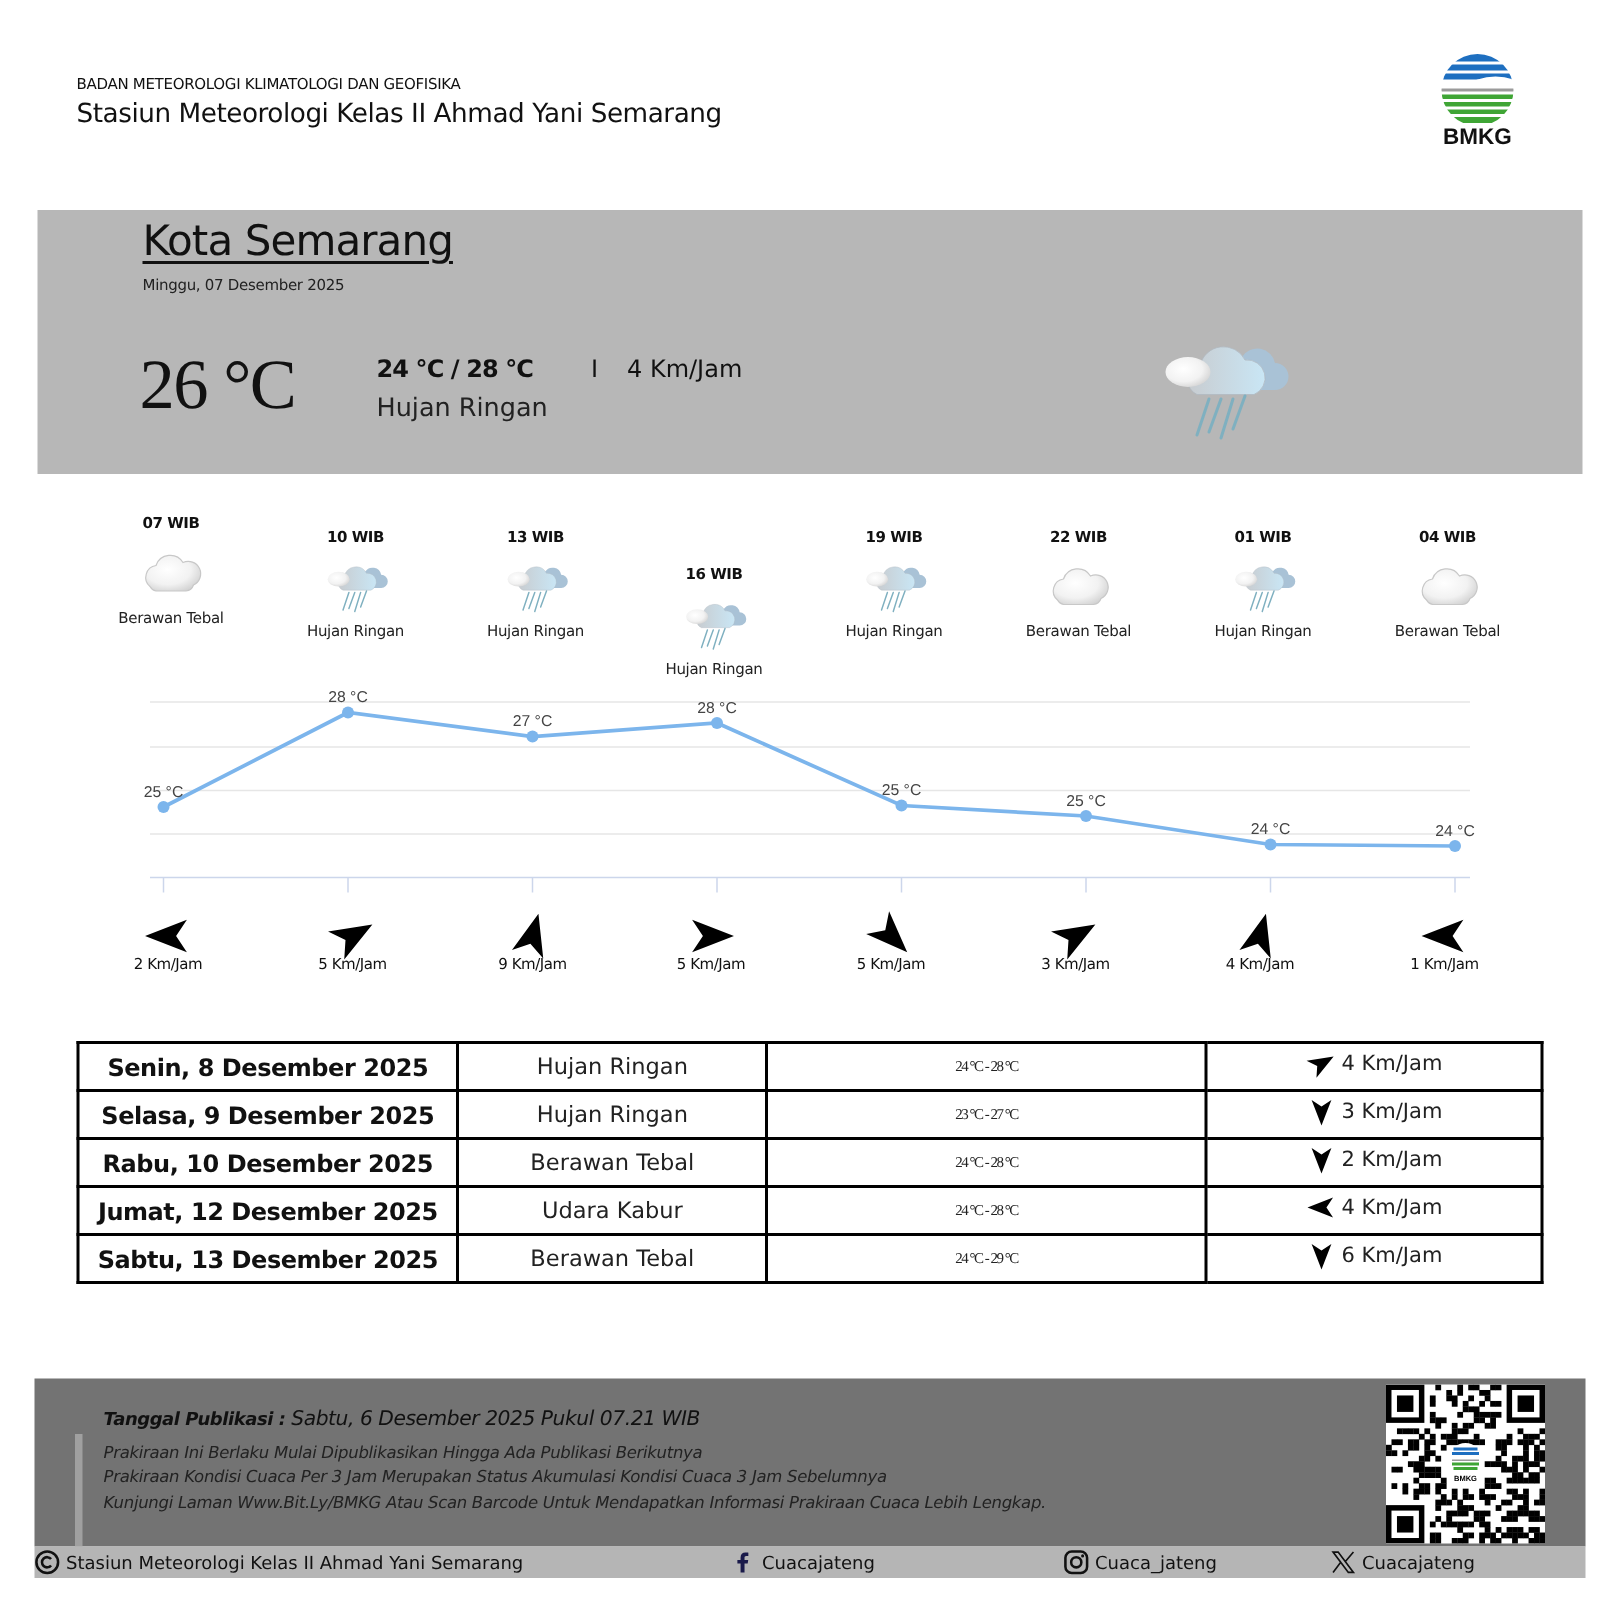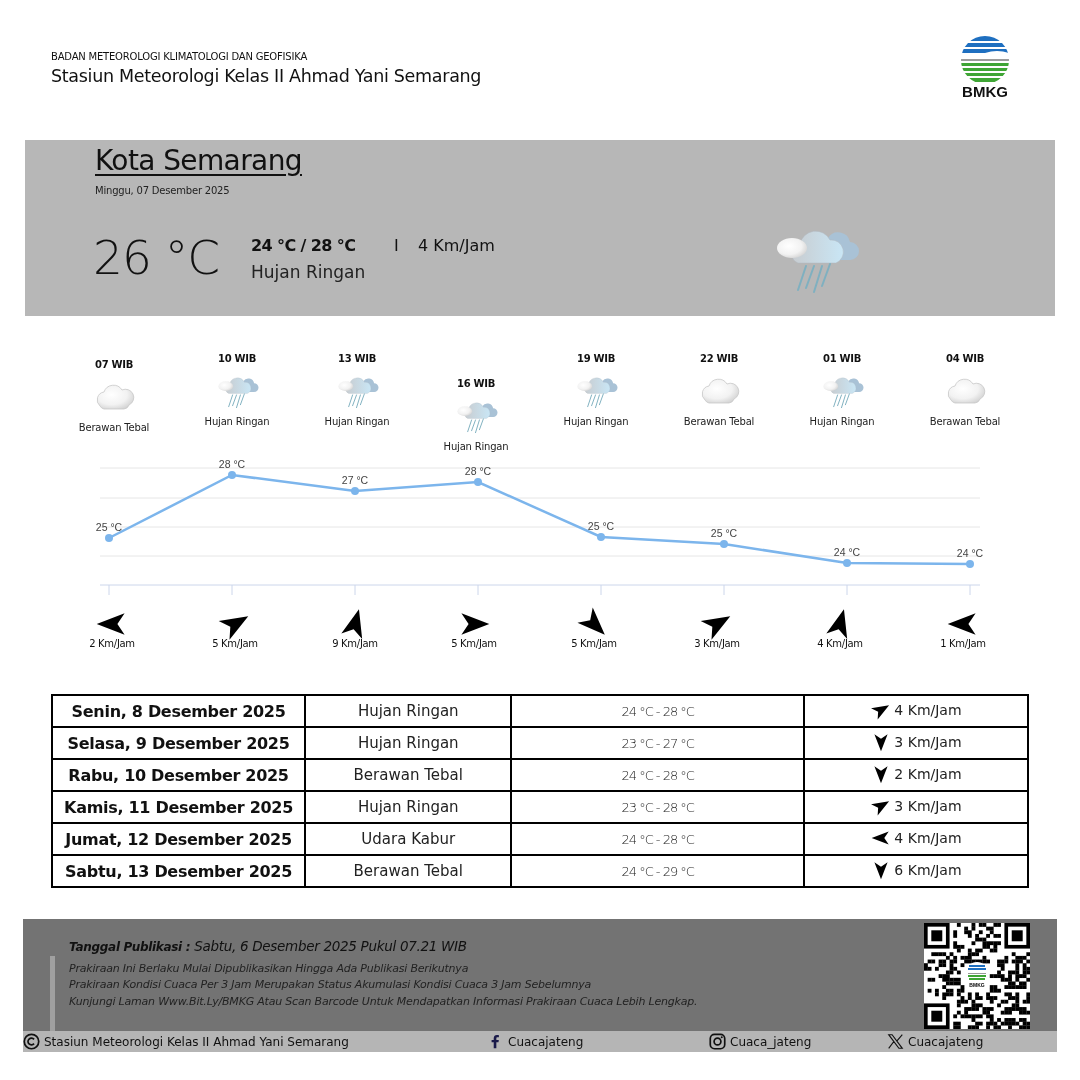--- a/index.html
+++ b/index.html
@@ -6,42 +6,42 @@
   body { width: 1080px; height: 1080px; background: #ffffff; font-family: "DejaVu Sans", "Liberation Sans", sans-serif; color: #111; position: relative; overflow: hidden; }
   .abs { position: absolute; }
   .org-small { left: 51px; top: 51px; font-size: 10px; letter-spacing: -0.2px; color: #111; }
   .org-big { left: 51px; top: 66px; font-size: 17.5px; letter-spacing: -0.3px; color: #111; }
   .logo { left: 958px; top: 34px; width: 54px; height: 70px; }
   .logo-text { position: absolute; left: 0; top: 49px; width: 54px; text-align: center; font-family: "Liberation Sans", sans-serif; font-weight: bold; font-size: 15px; color: #111; }
 
   .hero { left: 25px; top: 140px; width: 1030px; height: 176px; background: #b7b7b7; }
   .city { left: 70px; top: 4px; font-size: 28px; font-weight: 500; text-decoration: underline; text-decoration-thickness: 2px; text-underline-offset: 4px; letter-spacing: -0.6px; color: #111; }
   .date { left: 70px; top: 45px; font-size: 10px; color: #222; letter-spacing: -0.2px; }
-  .temp { left: 68px; top: 90px; font-size: 47px; font-weight: 300; letter-spacing: -1px; color: #111; }
+  .temp { left: 68px; top: 90px; font-size: 47px; font-weight: 300; letter-spacing: -1px; color: #111; font-family: Liberation Serif, serif; }
   .minmax { left: 226px; top: 96px; font-size: 16px; font-weight: bold; letter-spacing: -0.6px; color: #111; }
   .sep { left: 369px; top: 96px; font-size: 16px; color: #111; }
   .hero-wind { left: 393px; top: 96px; font-size: 16px; color: #111; }
   .hero-cond { left: 226px; top: 122px; font-size: 17px; color: #222; }
   .hero-icon { left: 745px; top: 80px; width: 90px; height: 80px; }
 
   .hour-col { width: 110px; text-align: center; }
   .hour-time { font-size: 10px; font-weight: bold; letter-spacing: -0.3px; color: #111; }
   .hour-icon { width: 44px; height: 44px; margin: 6px auto 2px; display: block; }
   .hour-cond { font-size: 10px; color: #222; letter-spacing: -0.2px; }
 
   .chart { left: 90px; top: 450px; width: 900px; height: 150px; }
   .wind-col { width: 90px; text-align: center; }
   .wind-arrow { width: 36px; height: 36px; display: block; margin: 0 auto; }
   .wind-speed { font-size: 10px; letter-spacing: -0.3px; color: #111; margin-top: -4px; }
 
   table.fc { position: absolute; left: 51px; top: 694px; width: 978px; border-collapse: collapse; }
   table.fc td { border: 2px solid #000; height: 32px; text-align: center; font-size: 14px; color: #222; }
   table.fc td.day { width: 244px; font-weight: bold; font-size: 16px; letter-spacing: -0.3px; color: #111; }
   table.fc td.cond { width: 199px; font-size: 15px; }
-  table.fc td.temp { width: 282px; font-size: 13px; }
+  table.fc td.temp { width: 282px; font-size: 10px; }
   table.fc td.wind { width: 216px; }
   .tw { display: inline-flex; align-items: center; gap: 2px; font-size: 14px; }
   .tw svg { width: 22px; height: 22px; }
 
   .footer { left: 23px; top: 919px; width: 1034px; height: 112px; background: #737373; }
   .footer-bar { left: 27px; top: 37px; width: 5px; height: 75px; background: #a0a0a0; }
   .pub-label { left: 46px; top: 19px; font-size: 12px; font-style: italic; font-weight: bold; color: #111; letter-spacing: -0.3px; }
   .pub-value { font-size: 13.5px; font-weight: normal; font-style: italic; letter-spacing: -0.3px; }
   .note { left: 46px; font-size: 11px; font-style: italic; color: #222; letter-spacing: -0.2px; }
   .qr { left: 901px; top: 4px; width: 106px; height: 106px; background: #fff; }
@@ -116,21 +116,21 @@
   <div class="abs minmax">24 °C / 28 °C</div>
   <div class="abs sep">I</div>
   <div class="abs hero-wind">4 Km/Jam</div>
   <div class="abs hero-cond">Hujan Ringan</div>
   <svg class="abs hero-icon">
       <use href="#rain-sym"></use>
     </svg>
 </div>
 
 <div id="hourly-row">
-    <div class="abs hour-col" style="left: 59px; top: 359px;">
+    <div class="abs hour-col" style="left: 59px; top: 344px;">
       <div class="hour-time">07 WIB</div>
       <svg class="hour-icon">
         <use href="#cloud-sym"></use>
       </svg>
       <div class="hour-cond">Berawan Tebal</div>
     </div>
     <div class="abs hour-col" style="left: 182px; top: 353px;">
       <div class="hour-time">10 WIB</div>
       <svg class="hour-icon">
         <use href="#rain-sym"></use>
@@ -313,33 +313,20 @@
         <td class="day">Rabu, 10 Desember 2025</td>
         <td class="cond">Berawan Tebal</td>
         <td class="temp">24 °C - 28 °C</td>
         <td class="wind"><span class="tw">
             <svg viewBox="-20 -20 40 40">
               <g transform="rotate(180)">
                 <path d="M0 -17 L12 14 L0 6 L-12 14 Z" fill="#000"></path>
               </g>
             </svg>
             <span>2 Km/Jam</span>
-          </span></td>
-      </tr>
-      <tr>
-        <td class="day">Kamis, 11 Desember 2025</td>
-        <td class="cond">Hujan Ringan</td>
-        <td class="temp">23 °C - 28 °C</td>
-        <td class="wind"><span class="tw">
-            <svg viewBox="-20 -20 40 40">
-              <g transform="rotate(60)">
-                <path d="M0 -17 L12 14 L0 6 L-12 14 Z" fill="#000"></path>
-              </g>
-            </svg>
-            <span>3 Km/Jam</span>
           </span></td>
       </tr>
       <tr>
         <td class="day">Jumat, 12 Desember 2025</td>
         <td class="cond">Udara Kabur</td>
         <td class="temp">24 °C - 28 °C</td>
         <td class="wind"><span class="tw">
             <svg viewBox="-20 -20 40 40">
               <g transform="rotate(270)">
                 <path d="M0 -17 L12 14 L0 6 L-12 14 Z" fill="#000"></path>

